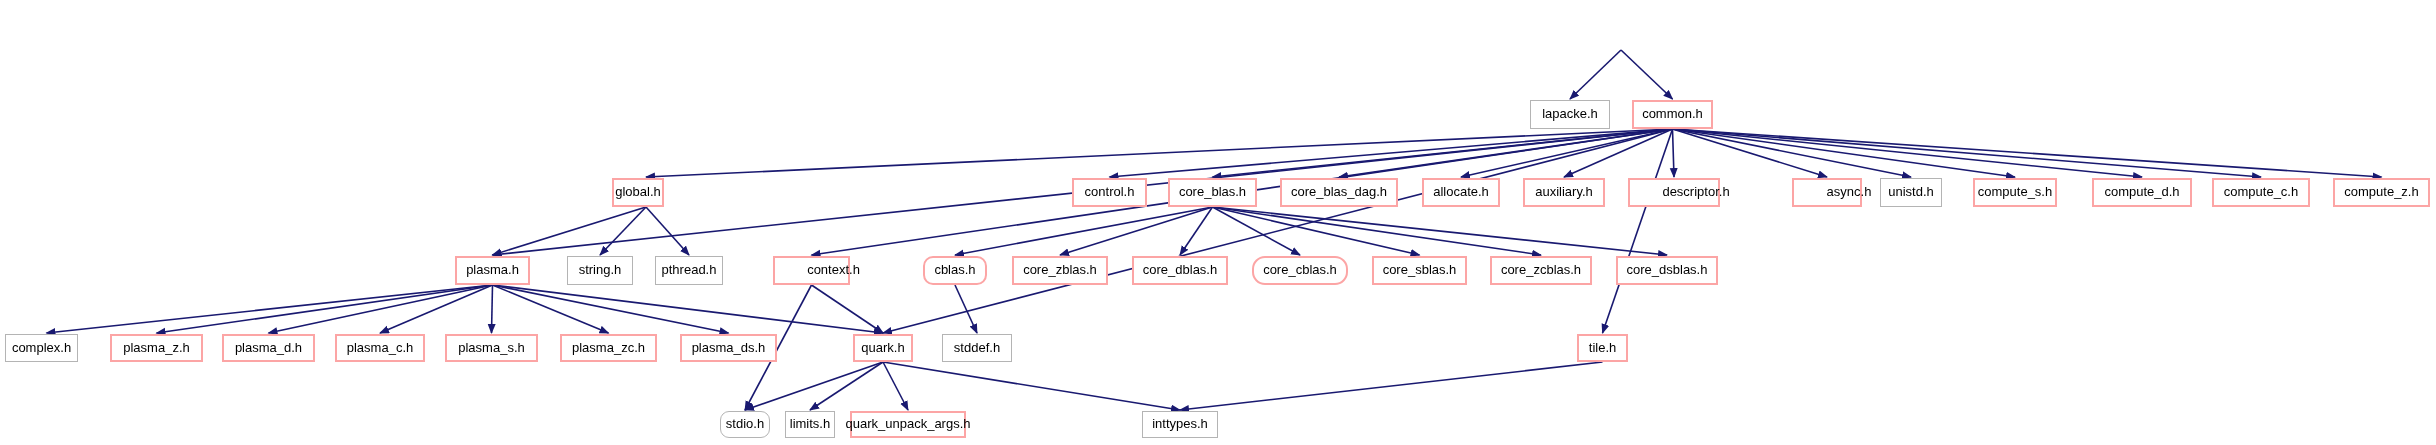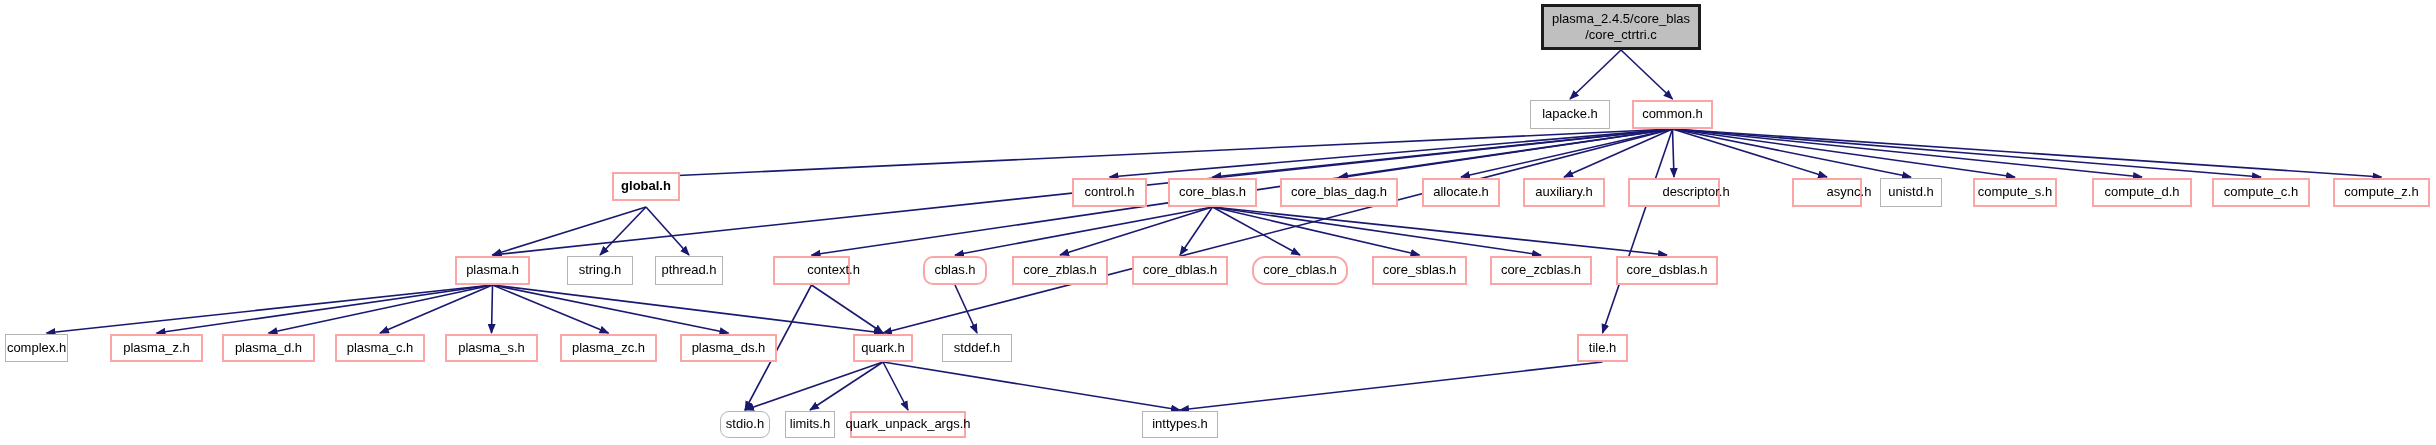--- a/index.html
+++ b/index.html
@@ -88,25 +88,23 @@
       <line x1="1212.5" y1="207" x2="1419.5" y2="255" stroke="#191970" stroke-width="1.6" marker-end="url(#arrowhead)"></line>
       <line x1="1212.5" y1="207" x2="1541" y2="255" stroke="#191970" stroke-width="1.6" marker-end="url(#arrowhead)"></line>
       <line x1="1212.5" y1="207" x2="1667" y2="255" stroke="#191970" stroke-width="1.6" marker-end="url(#arrowhead)"></line>
       <line x1="955" y1="285" x2="977" y2="333" stroke="#191970" stroke-width="1.6" marker-end="url(#arrowhead)"></line>
       <line x1="883" y1="362" x2="745" y2="410" stroke="#191970" stroke-width="1.6" marker-end="url(#arrowhead)"></line>
       <line x1="883" y1="362" x2="810" y2="410" stroke="#191970" stroke-width="1.6" marker-end="url(#arrowhead)"></line>
       <line x1="883" y1="362" x2="908" y2="410" stroke="#191970" stroke-width="1.6" marker-end="url(#arrowhead)"></line>
       <line x1="883" y1="362" x2="1180" y2="410" stroke="#191970" stroke-width="1.6" marker-end="url(#arrowhead)"></line>
       <line x1="1602.5" y1="362" x2="1180" y2="410" stroke="#191970" stroke-width="1.6" marker-end="url(#arrowhead)"></line>
     </svg>
-<div class="node root" style="left: 1541px; top: 4px; width: 160px; height: 46px;">plasma_2.4.5/core_blas
-/core_ctrtri.c</div>
     <div class="node external" style="left: 1530px; top: 100px; width: 80px; height: 29px;">lapacke.h</div>
     <div class="node internal" style="left: 1632px; top: 100px; width: 81px; height: 29px;">common.h</div>
-    <div class="node internal" style="left: 612px; top: 172px; width: 68px; height: 29px; font-weight: bold;">global.h</div>
+    <div class="node internal" style="left: 612px; top: 178px; width: 52px; height: 29px;">global.h</div>
     <div class="node internal" style="left: 1072px; top: 178px; width: 75px; height: 29px;">control.h</div>
     <div class="node internal" style="left: 1168px; top: 178px; width: 89px; height: 29px;">core_blas.h</div>
     <div class="node internal" style="left: 1280px; top: 178px; width: 118px; height: 29px;">core_blas_dag.h</div>
     <div class="node internal" style="left: 1422px; top: 178px; width: 78px; height: 29px;">allocate.h</div>
     <div class="node internal" style="left: 1523px; top: 178px; width: 82px; height: 29px;">auxiliary.h</div>
     <div class="node internal" style="left: 1628px; top: 178px; width: 92px; height: 29px; padding-left: 44px;">descriptor.h</div>
     <div class="node internal" style="left: 1792px; top: 178px; width: 70px; height: 29px; padding-left: 44px;">async.h</div>
     <div class="node external" style="left: 1880px; top: 178px; width: 62px; height: 29px;">unistd.h</div>
     <div class="node internal" style="left: 1973px; top: 178px; width: 84px; height: 29px;">compute_s.h</div>
     <div class="node internal" style="left: 2092px; top: 178px; width: 100px; height: 29px;">compute_d.h</div>
@@ -116,21 +114,21 @@
     <div class="node external" style="left: 567px; top: 256px; width: 66px; height: 29px;">string.h</div>
     <div class="node external" style="left: 655px; top: 256px; width: 68px; height: 29px;">pthread.h</div>
     <div class="node internal" style="left: 773px; top: 256px; width: 77px; height: 29px; padding-left: 44px;">context.h</div>
     <div class="node internal" style="left: 923px; top: 256px; width: 64px; height: 29px; border-radius: 10px;">cblas.h</div>
     <div class="node internal" style="left: 1012px; top: 256px; width: 96px; height: 29px;">core_zblas.h</div>
     <div class="node internal" style="left: 1132px; top: 256px; width: 96px; height: 29px;">core_dblas.h</div>
     <div class="node internal" style="left: 1252px; top: 256px; width: 96px; height: 29px; border-radius: 13px;">core_cblas.h</div>
     <div class="node internal" style="left: 1372px; top: 256px; width: 95px; height: 29px;">core_sblas.h</div>
     <div class="node internal" style="left: 1490px; top: 256px; width: 102px; height: 29px;">core_zcblas.h</div>
     <div class="node internal" style="left: 1616px; top: 256px; width: 102px; height: 29px;">core_dsblas.h</div>
-    <div class="node external" style="left: 5px; top: 334px; width: 63px; height: 28px;">complex.h</div>
+    <div class="node external" style="left: 5px; top: 334px; width: 73px; height: 28px;">complex.h</div>
     <div class="node internal" style="left: 110px; top: 334px; width: 93px; height: 28px;">plasma_z.h</div>
     <div class="node internal" style="left: 222px; top: 334px; width: 93px; height: 28px;">plasma_d.h</div>
     <div class="node internal" style="left: 335px; top: 334px; width: 90px; height: 28px;">plasma_c.h</div>
     <div class="node internal" style="left: 445px; top: 334px; width: 93px; height: 28px;">plasma_s.h</div>
     <div class="node internal" style="left: 560px; top: 334px; width: 97px; height: 28px;">plasma_zc.h</div>
     <div class="node internal" style="left: 680px; top: 334px; width: 97px; height: 28px;">plasma_ds.h</div>
     <div class="node internal" style="left: 853px; top: 334px; width: 60px; height: 28px;">quark.h</div>
     <div class="node external" style="left: 942px; top: 334px; width: 70px; height: 28px;">stddef.h</div>
     <div class="node internal" style="left: 1577px; top: 334px; width: 51px; height: 28px;">tile.h</div>
     <div class="node external" style="left: 720px; top: 411px; width: 50px; height: 27px; border-radius: 9px;">stdio.h</div>

